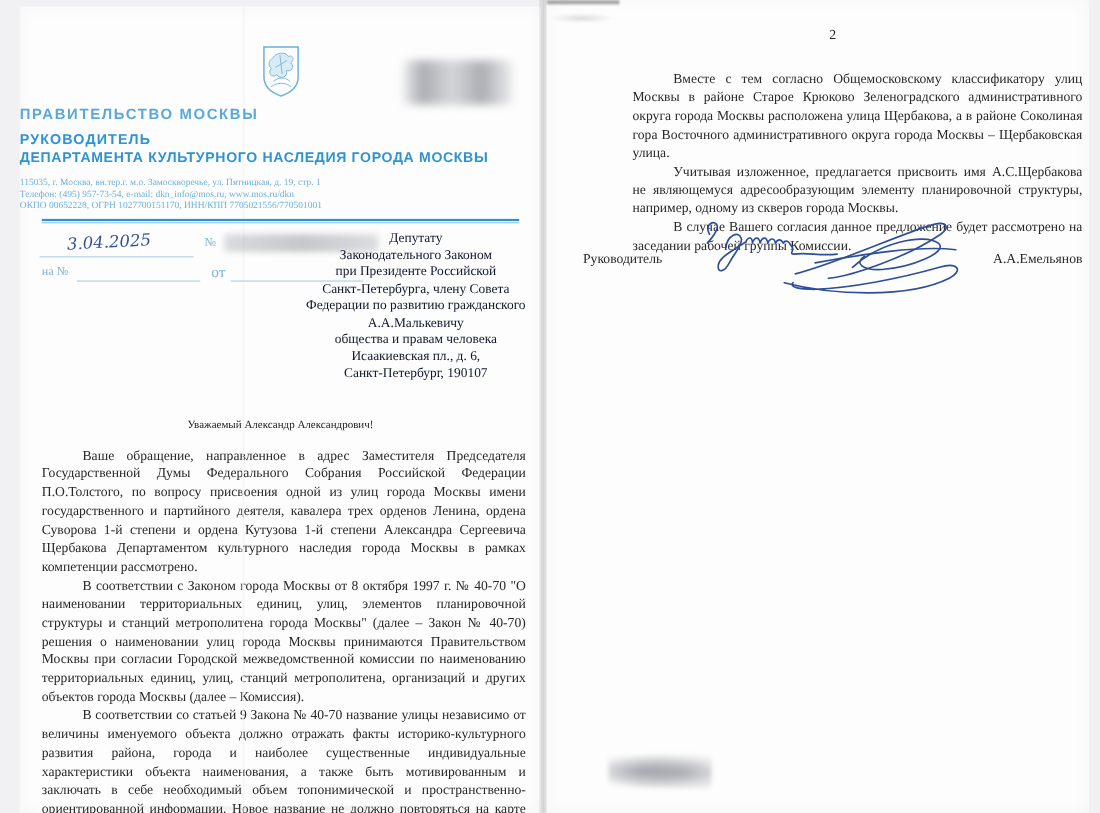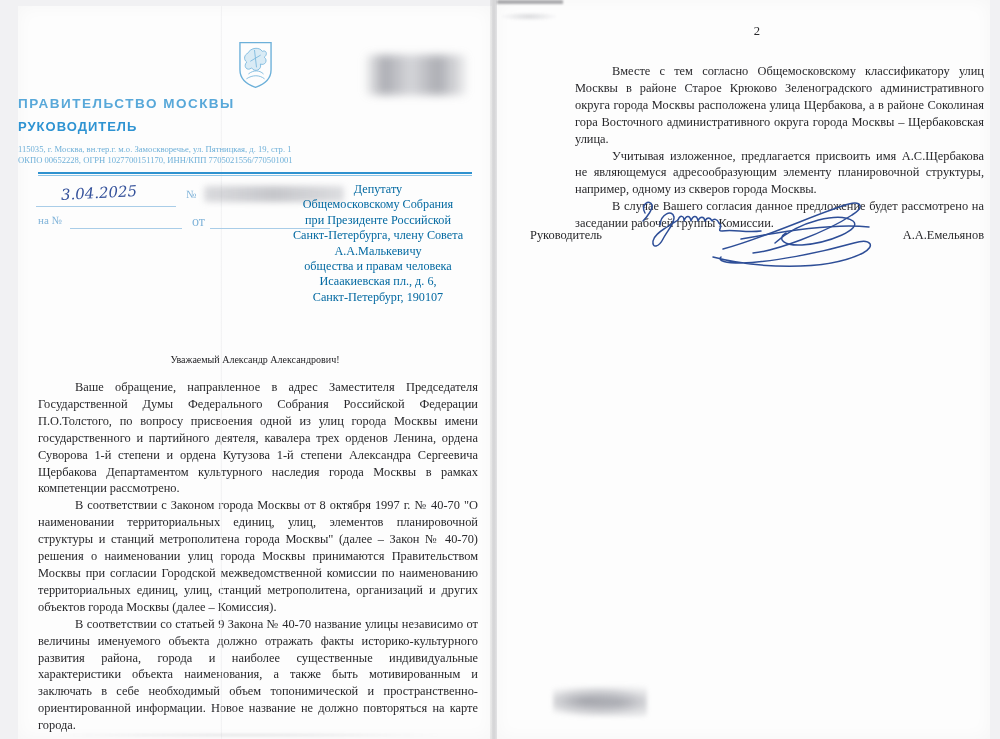--- a/index.html
+++ b/index.html
@@ -35,21 +35,21 @@
   .date-line{position:absolute;left:18px;top:30px;width:140px;border-bottom:1px solid #a9cde8;}
   .num-label{position:absolute;left:168px;top:12px;font-size:11px;color:#7fb3d9;}
   .num-redact{position:absolute;left:186px;top:10px;width:140px;height:16px;border-radius:3px;
     background:linear-gradient(90deg,rgba(140,142,152,0.30),rgba(120,122,132,0.42),rgba(140,142,152,0.28));
     filter:blur(3px);}
   .onnum-label{position:absolute;left:20px;top:38px;font-size:11px;color:#7fb3d9;}
   .onnum-line{position:absolute;left:52px;top:52px;width:112px;border-bottom:1px solid #a9cde8;}
   .from-label{position:absolute;left:174px;top:38px;font-size:14px;color:#7fb3d9;}
   .from-line{position:absolute;left:192px;top:52px;width:120px;border-bottom:1px solid #a9cde8;}
   .recipient{position:absolute;left:242px;top:6px;width:236px;text-align:center;
-    font-size:12.2px;line-height:15.4px;color:#0369a1;}
+    font-size:12.2px;line-height:15.4px;color:#0f172a;}
 
   
   .salutation{margin-top:28px;text-align:center;font-size:10px;color:#232326;}
   .body-text{margin-top:14px;padding:0 14px 0 20px;}
   .body-text p{margin:0;font-size:12.4px;line-height:16.9px;color:#28282b;
     text-align:justify;text-indent:37px;}
 
   
   .p2-inner{padding:24px 6px 0 33px;}
   .page-num{text-align:center;font-size:12.6px;color:#28282b;}
@@ -84,23 +84,25 @@
       <svg class="emblem" width="35" height="50" viewBox="0 0 36 50">
         <path d="M2 2 H34 V30 C34 40 27 45 18 48 C9 45 2 40 2 30 Z" fill="none" stroke="#6cb0d9" stroke-width="1.4"></path>
         <path d="M10 13 C13 7 22 6 25 11 C29 9 31 14 27 17 C31 20 28 26 23 24 C25 30 17 33 14 28 C9 32 5 26 9 22 C5 19 7 14 10 13 Z" fill="rgba(150,200,230,0.35)" stroke="#7ab8de" stroke-width="0.9"></path>
         <path d="M11 34 C16 30 22 30 26 34 M9 39 C15 35 22 35 27 39 M13 21 L23 15 M17 10 L19 27" fill="none" stroke="#7ab8de" stroke-width="0.9" stroke-linecap="round"></path>
       </svg>
 
       <div class="stamp-redact"></div>
 
       <div class="org-name">ПРАВИТЕЛЬСТВО МОСКВЫ</div>
       <div class="head-title1">РУКОВОДИТЕЛЬ</div>
+      <div class="head-title2">ДЕПАРТАМЕНТА КУЛЬТУРНОГО НАСЛЕДИЯ ГОРОДА МОСКВЫ</div>
 
       <div class="addr">
         <div>115035, г. Москва, вн.тер.г. м.о. Замоскворечье, ул. Пятницкая, д. 19, стр. 1</div>
+        <div>Телефон: (495) 957-73-54, e-mail: dkn_info@mos.ru, www.mos.ru/dkn</div>
         <div>ОКПО 00652228, ОГРН 1027700151170, ИНН/КПП 7705021556/770501001</div>
       </div>
 
       <div class="rule-wrap">
         <div class="rule-a"></div>
         <div class="rule-b"></div>
       </div>
     </div>
 
     <div class="ref-zone">
@@ -108,23 +110,24 @@
       <div class="date-line"></div>
       <div class="num-label">№</div>
       <div class="num-redact"></div>
       <div class="onnum-label">на №</div>
       <div class="onnum-line"></div>
       <div class="from-label">от</div>
       <div class="from-line"></div>
 
       <div class="recipient">
         <div>Депутату</div>
-        <div>Общемосковскому Собрания</div>
+        <div>Законодательного Законом</div>
         <div>при Президенте Российской</div>
         <div>Санкт-Петербурга, члену Совета</div>
+        <div>Федерации по развитию гражданского</div>
         <div>А.А.Малькевичу</div>
         <div>общества и правам человека</div>
         <div>Исаакиевская пл., д. 6,</div>
         <div>Санкт-Петербург, 190107</div>
       </div>
     </div>
 
     <div class="salutation">Уважаемый Александр Александрович!</div>
 
     <div class="body-text">

